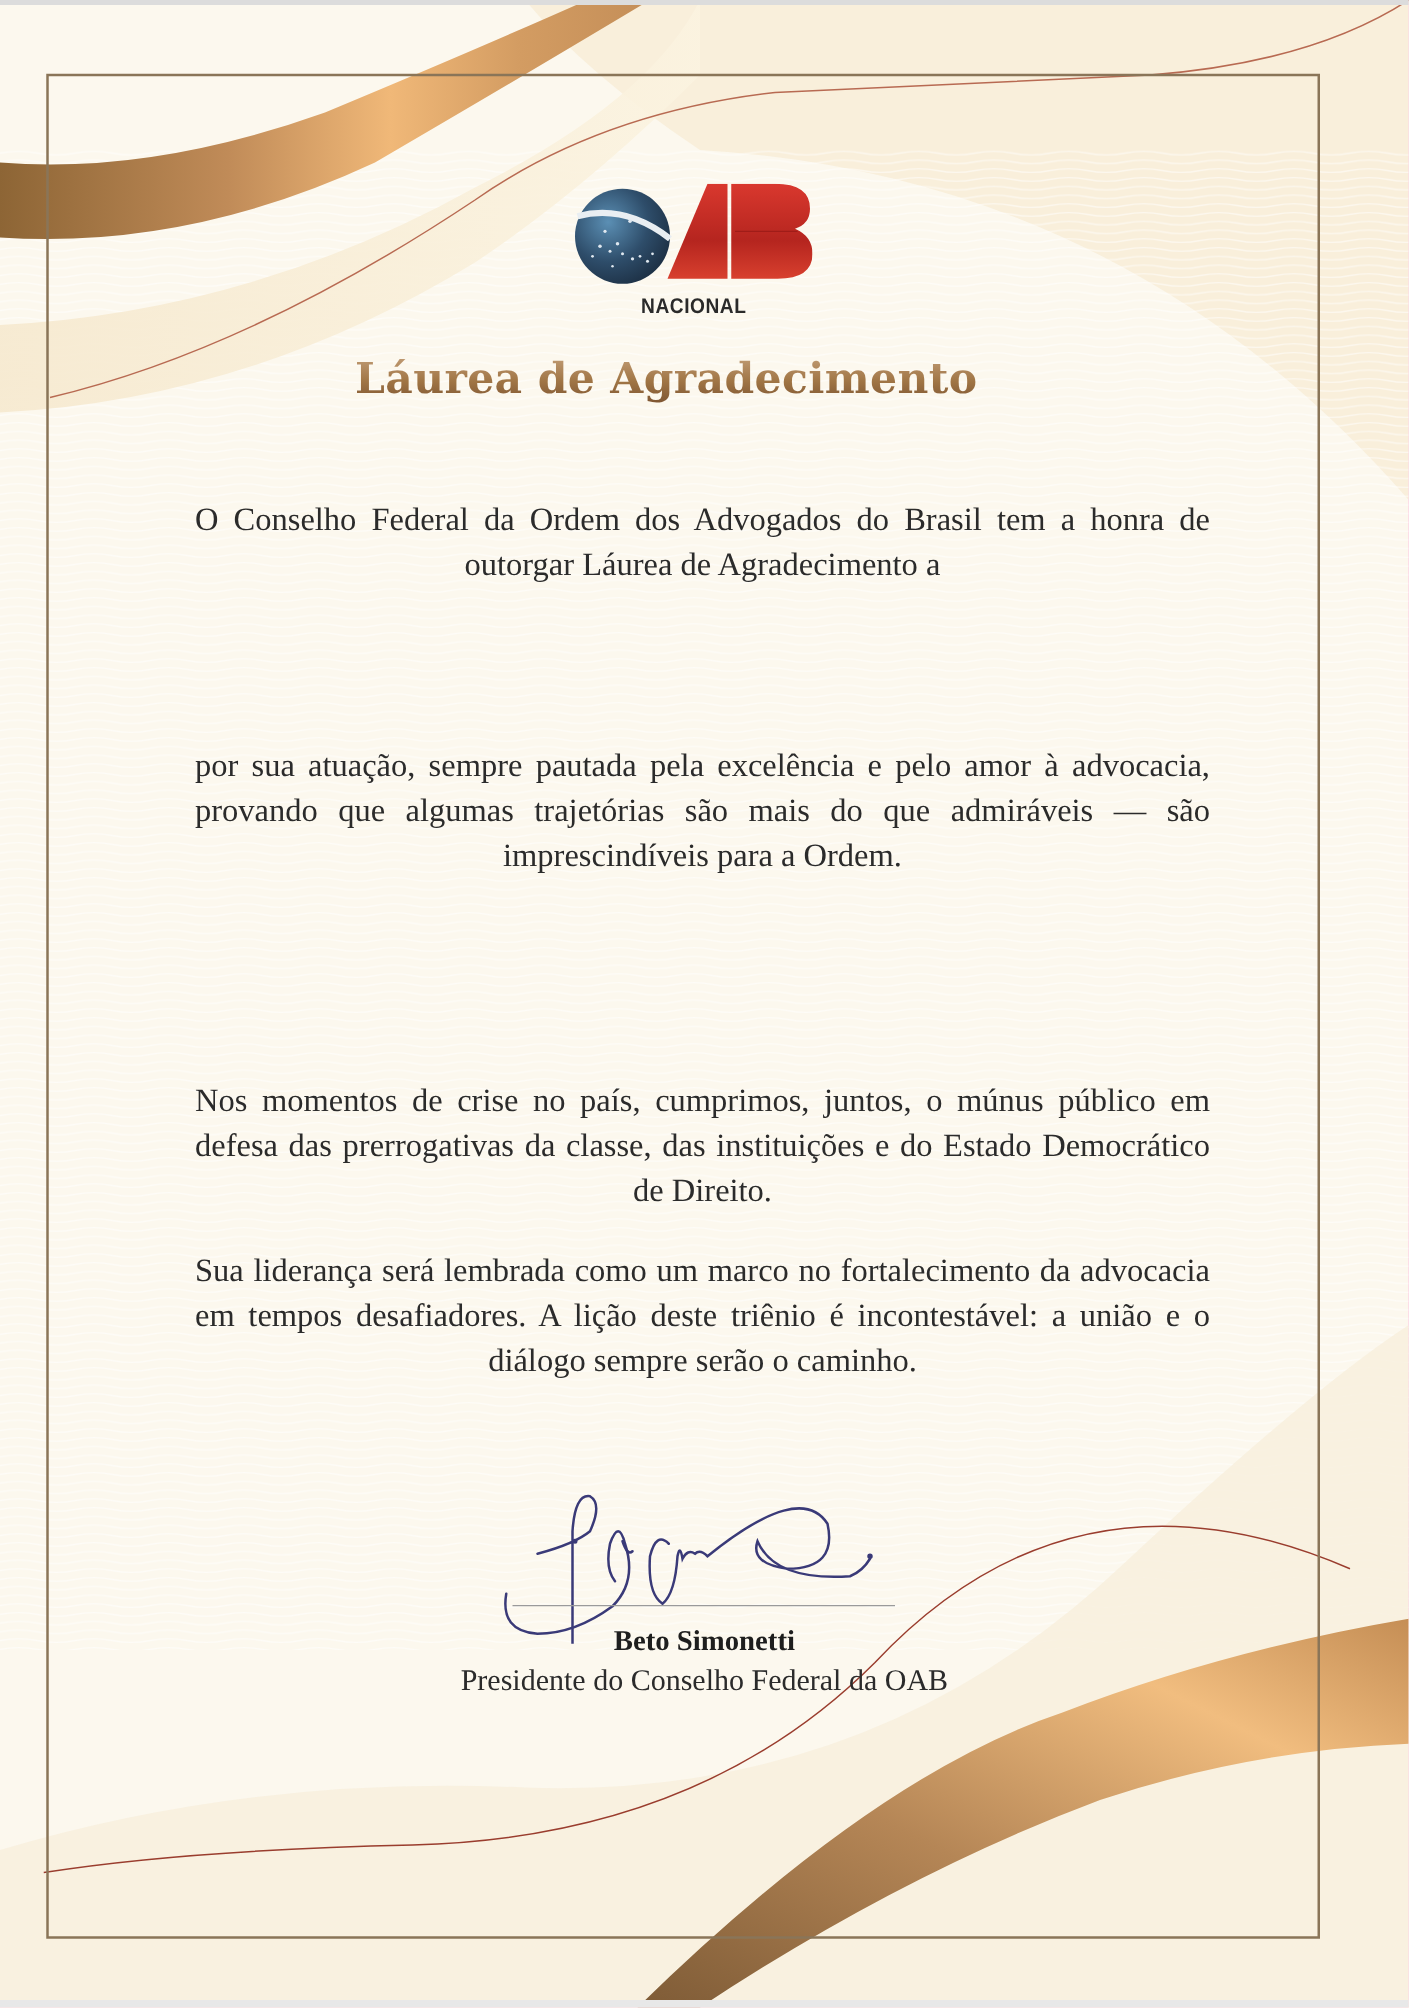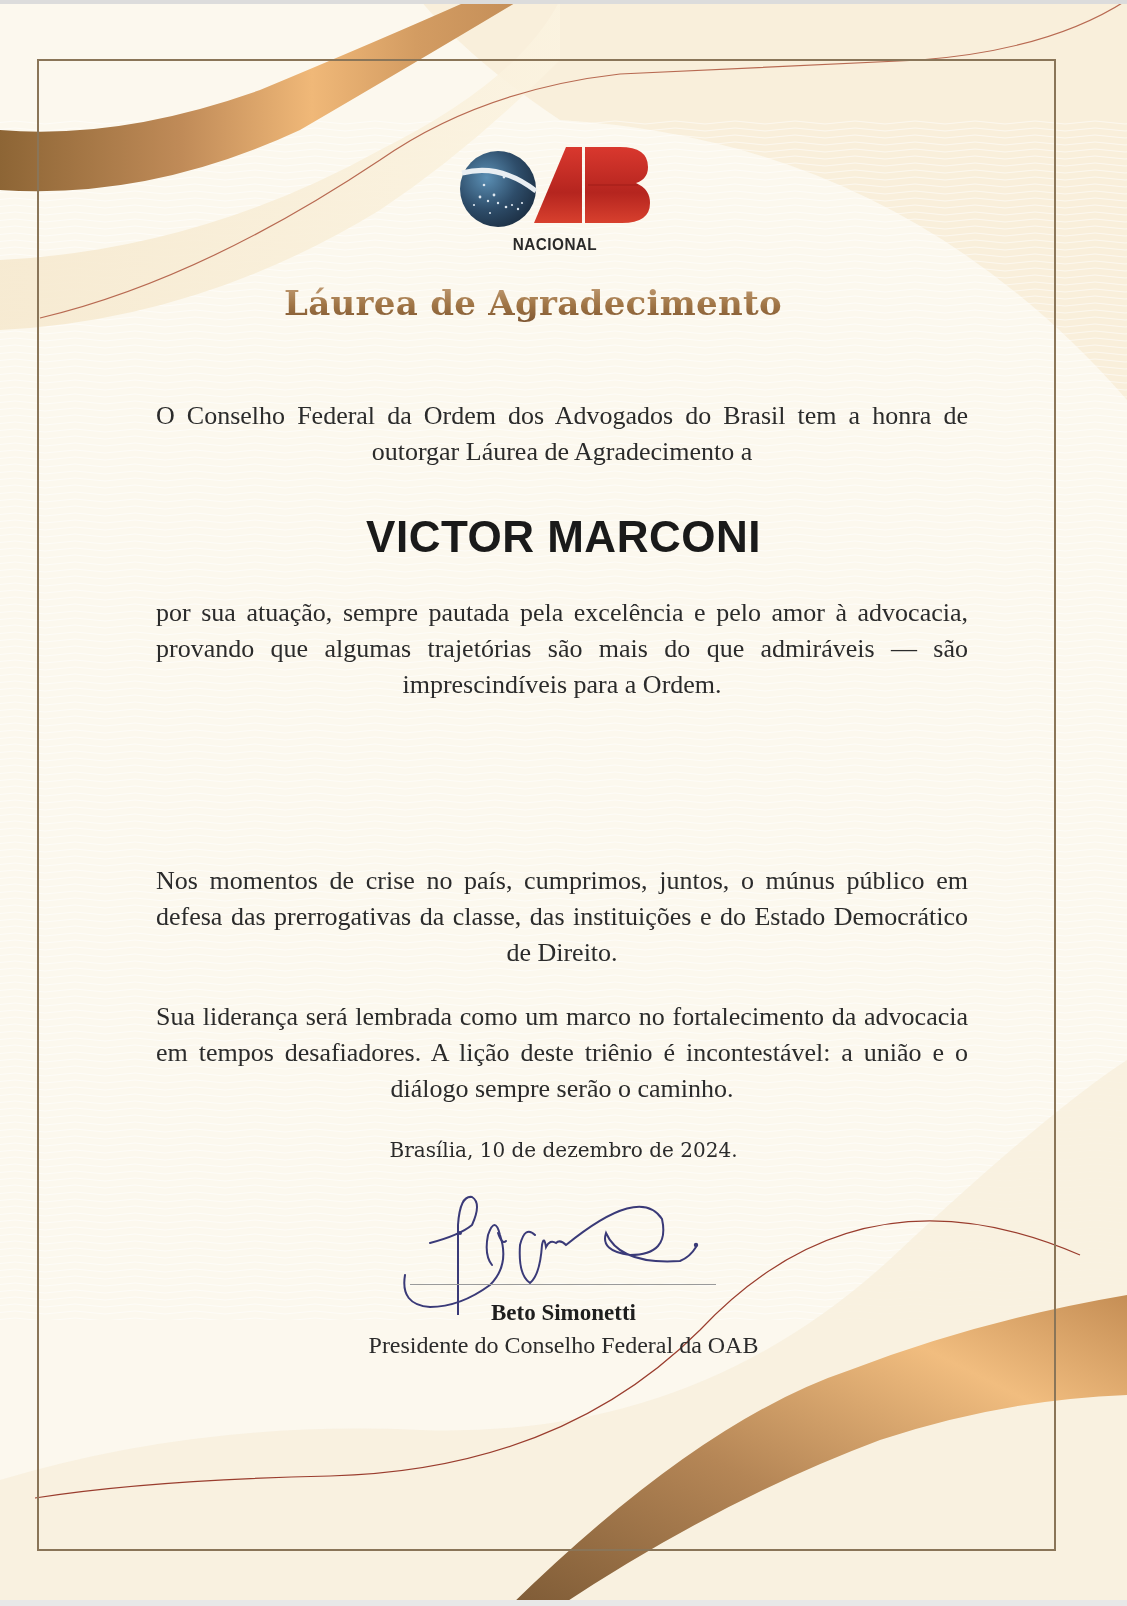--- a/index.html
+++ b/index.html
@@ -108,27 +108,25 @@
         <path d="M125 0 L160 0 Q188 0 188 20 Q188 32 176 36 Q190 42 190 56 Q190 76 162 76 L125 76 Z" fill="url(#red)"></path>
         <line x1="128" y1="38" x2="178" y2="38" stroke="#a01c18" stroke-width="1"></line>
       </svg>
       <div class="logo-nacional">NACIONAL</div>
     </div>
 
     <div class="title">Láurea de Agradecimento</div>
 
     <div class="para" style="top:398px;">O Conselho Federal da Ordem dos Advogados do Brasil tem a honra de outorgar Láurea de Agradecimento a</div>
 
-    <div class="name">VICTOR MARCONI</div>
 
     <div class="para" style="top:595px;">por sua atuação, sempre pautada pela excelência e pelo amor à advocacia, provando que algumas trajetórias são mais do que admiráveis — são imprescindíveis para a Ordem.</div>
     <div class="para" style="top:999px;">Sua liderança será lembrada como um marco no fortalecimento da advocacia em tempos desafiadores. A lição deste triênio é incontestável: a união e o diálogo sempre serão o caminho.</div>
     <div class="para" style="top:863px;">Nos momentos de crise no país, cumprimos, juntos, o múnus público em defesa das prerrogativas da classe, das instituições e do Estado Democrático de Direito.</div>
 
-    <div class="date">Brasília, 10 de dezembro de 2024.</div>
 
     <svg class="signature" width="310" height="120" viewBox="0 0 310 120">
       <g fill="none" stroke="#3a3a78" stroke-width="2" stroke-linecap="round">
         <path d="M30 48 Q60 40 72 30 Q82 8 72 2 Q60 0 58 30 L58 130"></path>
         <path d="M5 80 Q0 110 30 112 Q60 112 90 90 Q110 70 100 40 Q95 20 88 40 Q84 60 92 70"></path>
         <path d="M98 38 Q102 50 106 46"></path>
         <path d="M135 40 Q125 30 120 50 Q118 80 130 88 Q140 80 142 50 Q144 40 146 52 Q150 44 156 48 Q160 44 166 50 Q240 -10 262 24 Q270 60 230 60 Q200 56 206 38 Q220 70 280 66 Q290 62 296 52"></path>
         <circle cx="296" cy="50" r="1.2" fill="#3a3a78"></circle>
         <circle cx="60" cy="38" r="1" fill="#3a3a78"></circle>
       </g>

